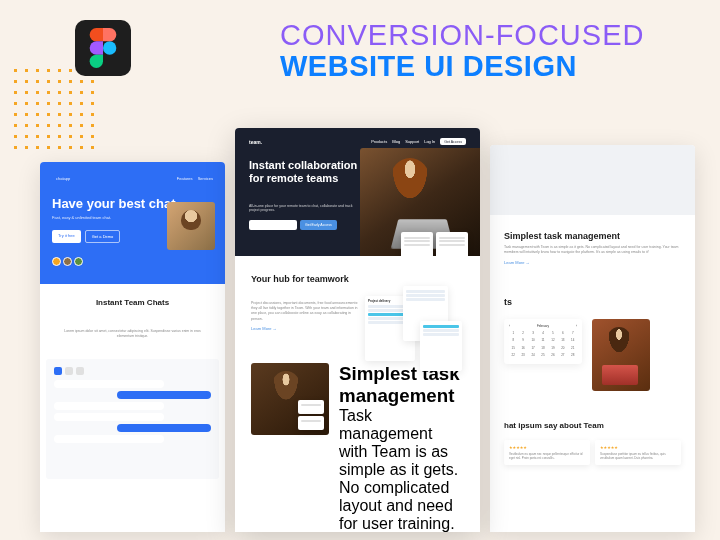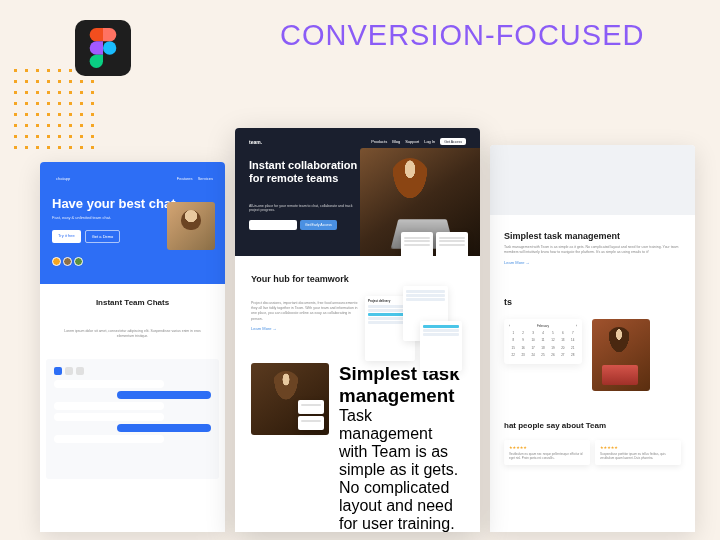--- a/index.html
+++ b/index.html
@@ -109,20 +109,21 @@
 <circle cx="21" cy="21" r="7" fill="#1abcfe"></circle>
 <path d="M7 0h7v14H7a7 7 0 010-14z" fill="#f24e1e"></path>
 <path d="M14 0h7a7 7 0 010 14h-7z" fill="#ff7262"></path>
 <path d="M7 14h7v14H7a7 7 0 010-14z" fill="#a259ff"></path>
 <path d="M7 28h7v7a7 7 0 11-7-7z" fill="#0acf83"></path>
 </svg>
 </div>
 
 <div class="headline">
 <h1>CONVERSION-FOCUSED</h1>
+<h2>WEBSITE UI DESIGN</h2>
 </div>
 
 <div class="cards">
 
 <div class="c1">
 <div class="c1-hero">
 <div class="c1-nav">
 <span>chatapp</span>
 <div><span>Features</span> <span>Services</span></div>
 </div>
@@ -283,21 +284,21 @@
               <div class="c3-calcell">25</div>
               <div class="c3-calcell">26</div>
               <div class="c3-calcell">27</div>
               <div class="c3-calcell">28</div>
 </div>
 </div>
 <div class="c3-img3"></div>
 </div>
 </div>
 <div class="c3-testi">
-<h3>hat people say about Team</h3>
+<h3>hat ipsum say about Team</h3>
 <div class="c3-tcards">
 <div class="c3-tcard">
 <div class="c3-stars">★★★★★</div>
 <p>Vestibulum eu quam nec neque pellentesque efficitur id eget nisl. Proin porta est convallis.</p>
 </div>
 <div class="c3-tcard">
 <div class="c3-stars">★★★★★</div>
 <p>Suspendisse porttitor ipsum eu tellus finibus, quis vestibulum quam laoreet. Duis pharetra.</p>
 </div>
 </div>

